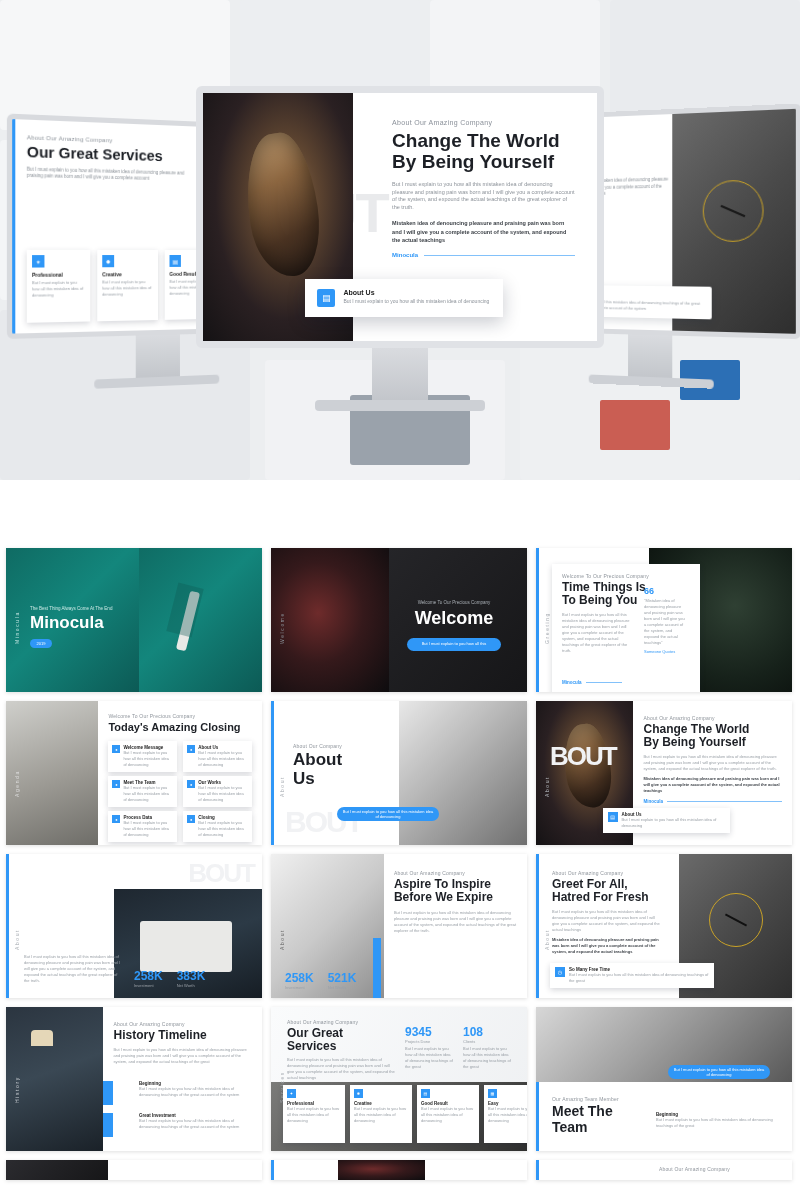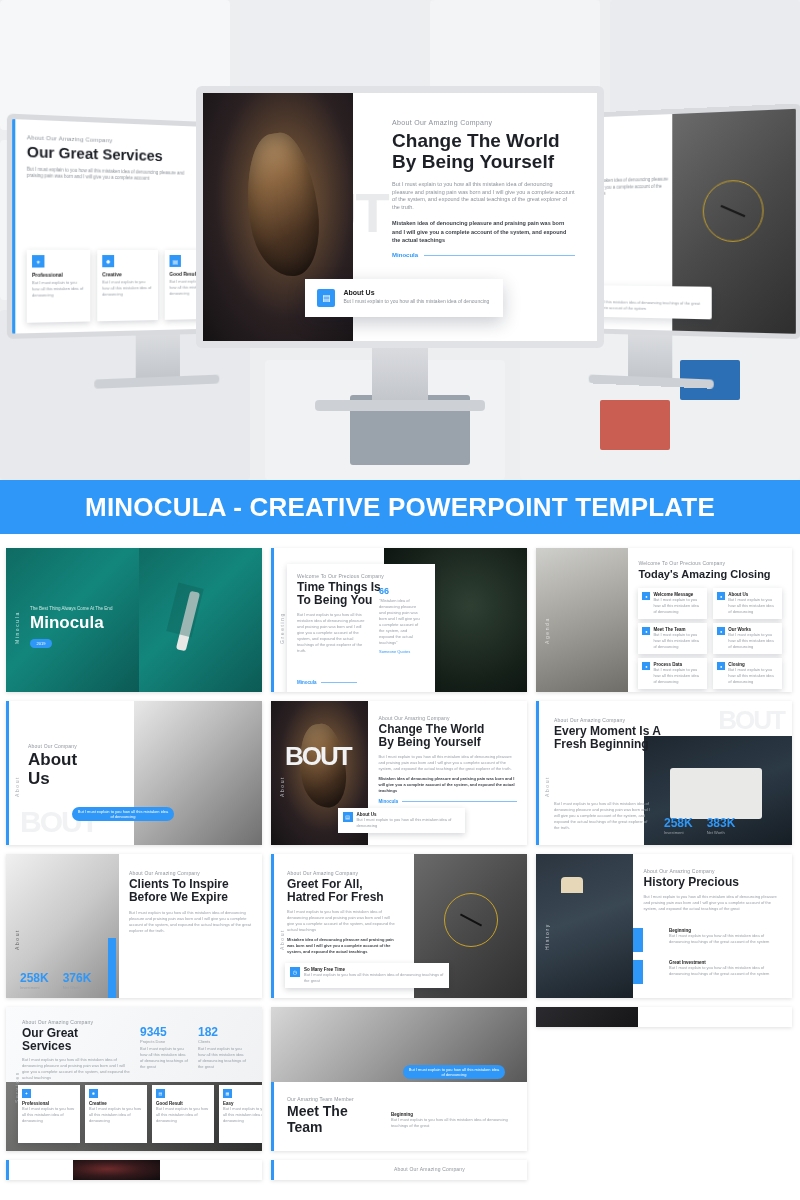--- a/index.html
+++ b/index.html
@@ -220,41 +220,48 @@
               <div class="para" style="font-size:5px;margin-top:2px;">But I must explain to you how all this mistaken idea of denouncing</div>
             </div>
           </div>
         </div>
       </div>
       <div class="base"></div>
         <div class="foot"></div>
     </div>
   </div>
 
-  <div class="banner">
-    <h1>MINOCULA - CREATIVE POWERPOINT TEMPLATE</h1>
-  </div>
 
   <div class="grid">
 
     <div class="cell">
       <div class="leftbar"></div>
       <div style="position:absolute;right:0;top:0;width:50%;height:100%;" class="img-teal">
         <div style="position:absolute;left:38%;top:30%;width:10px;height:60px;background:#e8e9e6;transform:rotate(14deg);border-radius:3px;"></div>
         <div style="position:absolute;left:30%;top:26%;width:26px;height:50px;background:#0d5a53;opacity:.35;transform:rotate(14deg);"></div>
       </div>
       <div style="position:absolute;left:0;top:0;width:52%;height:100%;" class="img-teal"></div>
       <div class="vword" style="left:8px;top:96px;color:#bfe3df;">Minocula</div>
       <div style="position:absolute;left:24px;top:58px;width:110px;">
         <div style="font-size:4.5px;color:#cdeae6;">The Best Thing Always Come At The End</div>
         <div style="font-size:17px;font-weight:bold;color:#fff;margin-top:2px;">Minocula</div>
         <div class="pill" style="width:22px;height:9px;margin-top:6px;">2019</div>
       </div>
     </div>
 
+    <div class="cell img-dark">
+      <div class="leftbar"></div>
+      <div style="position:absolute;left:0;top:0;width:46%;height:100%;" class="img-portrait"></div>
+      <div class="vword" style="left:8px;top:96px;color:#8b9198;">Welcome</div>
+      <div style="position:absolute;left:50%;top:52px;width:110px;text-align:center;">
+        <div style="font-size:4.5px;color:#a9afb5;">Welcome To Our Precious Company</div>
+        <div style="font-size:18px;font-weight:bold;color:#fff;margin-top:3px;">Welcome</div>
+        <div class="pill" style="width:86px;height:13px;margin:9px auto 0;padding:0 4px;text-align:center;line-height:1.2;">But I must explain to you how all this</div>
+      </div>
+    </div>
 
     <div class="cell">
       <div class="leftbar"></div>
       <div style="position:absolute;right:0;top:0;width:56%;height:100%;" class="img-leaf"></div>
       <div class="vword" style="left:8px;top:96px;">Greeting</div>
       <div class="mini-card" style="position:absolute;left:16px;top:16px;width:128px;height:112px;padding:9px 10px;">
         <div class="t-kick">Welcome To Our Precious Company</div>
         <div class="t-head" style="margin-top:2px;">Time Things Is</div>
         <div class="t-head">To Being You</div>
         <div class="t-body" style="margin-top:5px;width:70px;">But I must explain to you how all this mistaken idea of denouncing pleasure and praising pain was born and I will give you a complete account of the system, and expound the actual teachings of the great explorer of the truth.</div>
@@ -370,56 +377,51 @@
       </div>
     </div>
 
     <div class="cell">
       <div class="leftbar"></div>
       <div style="position:absolute;right:0;bottom:0;width:58%;height:76%;" class="img-bed">
         <div style="position:absolute;left:18%;top:30%;width:62%;height:46%;background:#e9e9e7;border-radius:3px;"></div>
       </div>
       <div class="vword" style="left:8px;top:96px;">About</div>
       <div class="bigghost" style="right:8px;top:4px;font-size:26px;">BOUT</div>
-      <div style="position:absolute;left:18px;top:16px;width:120px;">
-        <div class="t-kick">About Our Amazing Company</div>
-        <div class="t-head" style="margin-top:2px;">Every Moment Is A</div>
-        <div class="t-head">Fresh Beginning</div>
-      </div>
       <div class="t-body" style="position:absolute;left:18px;bottom:14px;width:100px;">But I must explain to you how all this mistaken idea of denouncing pleasure and praising pain was born and I will give you a complete account of the system, and expound the actual teachings of the great explorer of the truth.</div>
       <div style="position:absolute;left:128px;bottom:10px;display:flex;gap:14px;">
         <div>
             <div class="stat">258K</div>
           <div class="stat-lbl">Investment</div>
           </div>
         <div>
             <div class="stat">383K</div>
           <div class="stat-lbl">Net Worth</div>
           </div>
       </div>
     </div>
 
     <div class="cell">
       <div class="leftbar"></div>
       <div style="position:absolute;left:0;top:0;width:44%;height:100%;" class="img-grey"></div>
       <div style="position:absolute;left:40%;bottom:0;width:8px;height:60px;background:#2f97f7;"></div>
       <div class="vword" style="left:8px;top:96px;color:#666;">About</div>
       <div style="position:absolute;left:48%;top:16px;right:10px;">
         <div class="t-kick">About Our Amazing Company</div>
-        <div class="t-head" style="margin-top:2px;">Clients To Inspire</div>
+        <div class="t-head" style="margin-top:2px;">Aspire To Inspire</div>
         <div class="t-head">Before We Expire</div>
         <div class="t-body" style="margin-top:6px;">But I must explain to you how all this mistaken idea of denouncing pleasure and praising pain was born and I will give you a complete account of the system, and expound the actual teachings of the great explorer of the truth.</div>
       </div>
       <div style="position:absolute;left:14px;bottom:8px;display:flex;gap:14px;">
         <div>
             <div class="stat">258K</div>
           <div class="stat-lbl">Investment</div>
           </div>
         <div>
-            <div class="stat">376K</div>
+            <div class="stat">521K</div>
           <div class="stat-lbl">Net Worth</div>
           </div>
       </div>
     </div>
 
     <div class="cell">
       <div class="leftbar"></div>
       <div style="position:absolute;right:0;top:0;width:44%;height:100%;" class="img-clock">
         <div style="position:absolute;left:50%;top:46%;width:52px;height:52px;border:1px solid #c9a227;border-radius:50%;transform:translate(-50%,-50%);"></div>
         <div style="position:absolute;left:50%;top:46%;width:24px;height:2px;background:#111;transform:translate(-50%,-50%) rotate(28deg);"></div>
@@ -442,21 +444,21 @@
     </div>
 
     <div class="cell">
       <div class="leftbar"></div>
       <div style="position:absolute;left:0;top:0;width:38%;height:100%;" class="img-lamp">
         <div style="position:absolute;left:26%;top:16%;width:22px;height:16px;background:#e5d7b8;border-radius:4px 4px 0 0;"></div>
       </div>
       <div class="vword" style="left:8px;top:96px;color:#cfd3d8;">History</div>
       <div style="position:absolute;left:42%;top:14px;right:10px;">
         <div class="t-kick">About Our Amazing Company</div>
-        <div class="t-head" style="margin-top:2px;">History Precious</div>
+        <div class="t-head" style="margin-top:2px;">History Timeline</div>
         <div class="t-body" style="margin-top:5px;">But I must explain to you how all this mistaken idea of denouncing pleasure and praising pain was born and I will give you a complete account of the system, and expound the actual teachings of the great</div>
       </div>
       <div style="position:absolute;left:38%;top:74px;width:10px;height:24px;background:#2f97f7;"></div>
       <div style="position:absolute;left:38%;top:106px;width:10px;height:24px;background:#2f97f7;"></div>
       <div style="position:absolute;left:52%;top:74px;right:10px;">
         <div style="font-size:4.5px;font-weight:bold;">Beginning</div>
         <div class="t-body">But I must explain to you how all this mistaken idea of denouncing teachings of the great account of the system</div>
       </div>
       <div style="position:absolute;left:52%;top:106px;right:10px;">
         <div style="font-size:4.5px;font-weight:bold;">Great Investment</div>
@@ -473,21 +475,21 @@
         <div class="t-kick">About Our Amazing Company</div>
         <div class="t-head" style="margin-top:2px;">Our Great Services</div>
         <div class="t-body" style="margin-top:4px;">But I must explain to you how all this mistaken idea of denouncing pleasure and praising pain was born and I will give you a complete account of the system, and expound the actual teachings</div>
       </div>
       <div style="position:absolute;left:134px;top:18px;width:50px;">
         <div class="stat">9345</div>
         <div class="stat-lbl blue">Projects Done</div>
         <div class="t-body" style="margin-top:2px;">But I must explain to you how all this mistaken idea of denouncing teachings of the great</div>
       </div>
       <div style="position:absolute;left:192px;top:18px;width:50px;">
-        <div class="stat">182</div>
+        <div class="stat">108</div>
         <div class="stat-lbl blue">Clients</div>
         <div class="t-body" style="margin-top:2px;">But I must explain to you how all this mistaken idea of denouncing teachings of the great</div>
       </div>
       <div style="position:absolute;left:12px;bottom:8px;display:flex;gap:5px;">
         <div class="mini-card" style="width:54px;height:50px;padding:4px;">
           <div class="sq" style="width:9px;height:9px;font-size:4px;">✦</div>
           <div style="font-size:4.5px;font-weight:bold;margin-top:3px;">Professional</div>
           <div class="t-body">But I must explain to you how all this mistaken idea of denouncing</div>
         </div>
         <div class="mini-card" style="width:54px;height:50px;padding:4px;">

